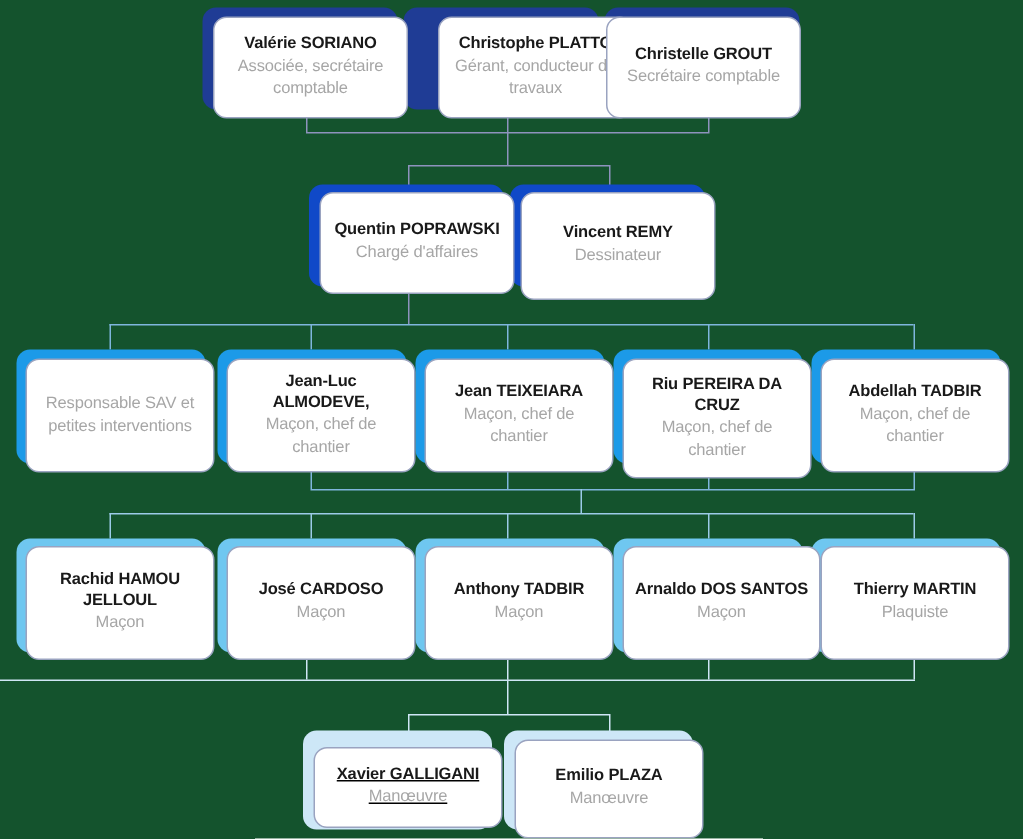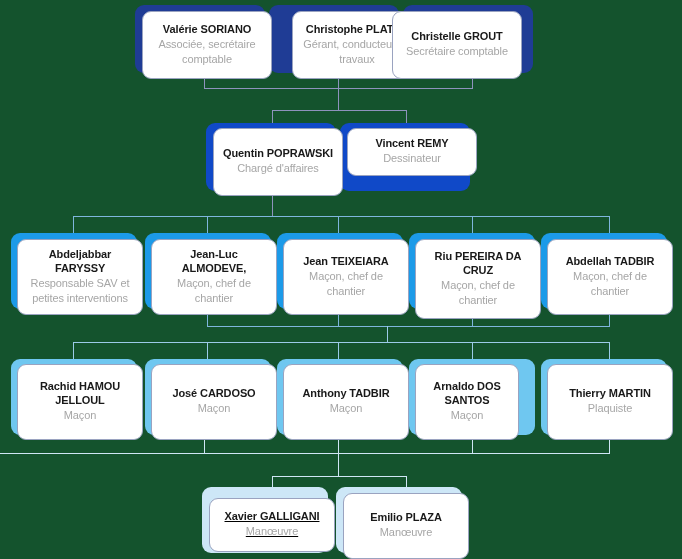--- a/index.html
+++ b/index.html
@@ -112,40 +112,39 @@
     <div class="role">Associée, secrétaire comptable</div>
   </div>
 
   <div class="shadow" style="left:269px; top:5px; width:130px; height:68px; background:#1F3C95;"></div>
   <div class="node lvl1 node-box" style="left:276px; top:11px; width:130px; height:68px;margin-left:16px;">
     <div class="name">Christophe PLATTO</div>
     <div class="role">Gérant, conducteur de travaux</div>
   </div>
 
   <div class="shadow" style="left:403px; top:5px; width:130px; height:68px; background:#1F3C95;"></div>
-  <div class="node lvl1 node-box" style="left:392px; top:11px; width:130px; height:68px;text-align:center;">
+  <div class="node lvl1 node-box" style="left:404px; top:11px; width:130px; height:68px;text-align:center;">
     <div class="name">Christelle GROUT</div>
     <div class="role">Secrétaire comptable</div>
   </div>
 
   <div class="shadow" style="left:206px; top:123px; width:130px; height:68px; background:#1049C8;"></div>
   <div class="node lvl2 node-box" style="left:213px; top:128px; width:130px; height:68px;">
     <div class="name">Quentin POPRAWSKI</div>
     <div class="role">Chargé d'affaires</div>
   </div>
 
   <div class="shadow" style="left:340px; top:123px; width:130px; height:68px; background:#1049C8;"></div>
-  <div class="node lvl2 node-box" style="left:347px; top:128px; width:130px; height:48px;">
+  <div class="node lvl2 node-box" style="left:347px; top:128px; width:130px; height:72px;">
     <div class="name">Vincent REMY</div>
     <div class="role">Dessinateur</div>
   </div>
 
   <div class="shadow" style="left:11px; top:233px; width:126px; height:76px; background:#1C9AE8;"></div>
   <div class="node lvl3 node-box" style="left:17px; top:239px; width:126px; height:76px;">
-    <div class="name">Abdeljabbar FARYSSY</div>
     <div class="role">Responsable SAV et petites interventions</div>
   </div>
 
   <div class="shadow" style="left:145px; top:233px; width:126px; height:76px; background:#1C9AE8;"></div>
   <div class="node lvl3 node-box" style="left:151px; top:239px; width:126px; height:76px;align-items:center;">
     <div class="name">Jean-Luc ALMODEVE,</div>
     <div class="role">Maçon, chef de chantier</div>
   </div>
 
   <div class="shadow" style="left:277px; top:233px; width:126px; height:76px; background:#1C9AE8;"></div>
@@ -178,21 +177,21 @@
     <div class="role">Maçon</div>
   </div>
 
   <div class="shadow" style="left:277px; top:359px; width:126px; height:76px; background:#6FC7F0;"></div>
   <div class="node lvl4 node-box" style="left:283px; top:364px; width:126px; height:76px;">
     <div class="name">Anthony TADBIR</div>
     <div class="role">Maçon</div>
   </div>
 
   <div class="shadow" style="left:409px; top:359px; width:126px; height:76px; background:#6FC7F0;"></div>
-  <div class="node lvl4 node-box" style="left:415px; top:364px; width:104px; height:76px;">
+  <div class="node lvl4 node-box" style="left:415px; top:364px; width:132px; height:76px;">
     <div class="name">Arnaldo DOS SANTOS</div>
     <div class="role">Maçon</div>
   </div>
 
   <div class="shadow" style="left:541px; top:359px; width:126px; height:76px; background:#6FC7F0;"></div>
   <div class="node lvl4 node-box" style="left:547px; top:364px; width:126px; height:76px;">
     <div class="name">Thierry MARTIN</div>
     <div class="role">Plaquiste</div>
   </div>
 

